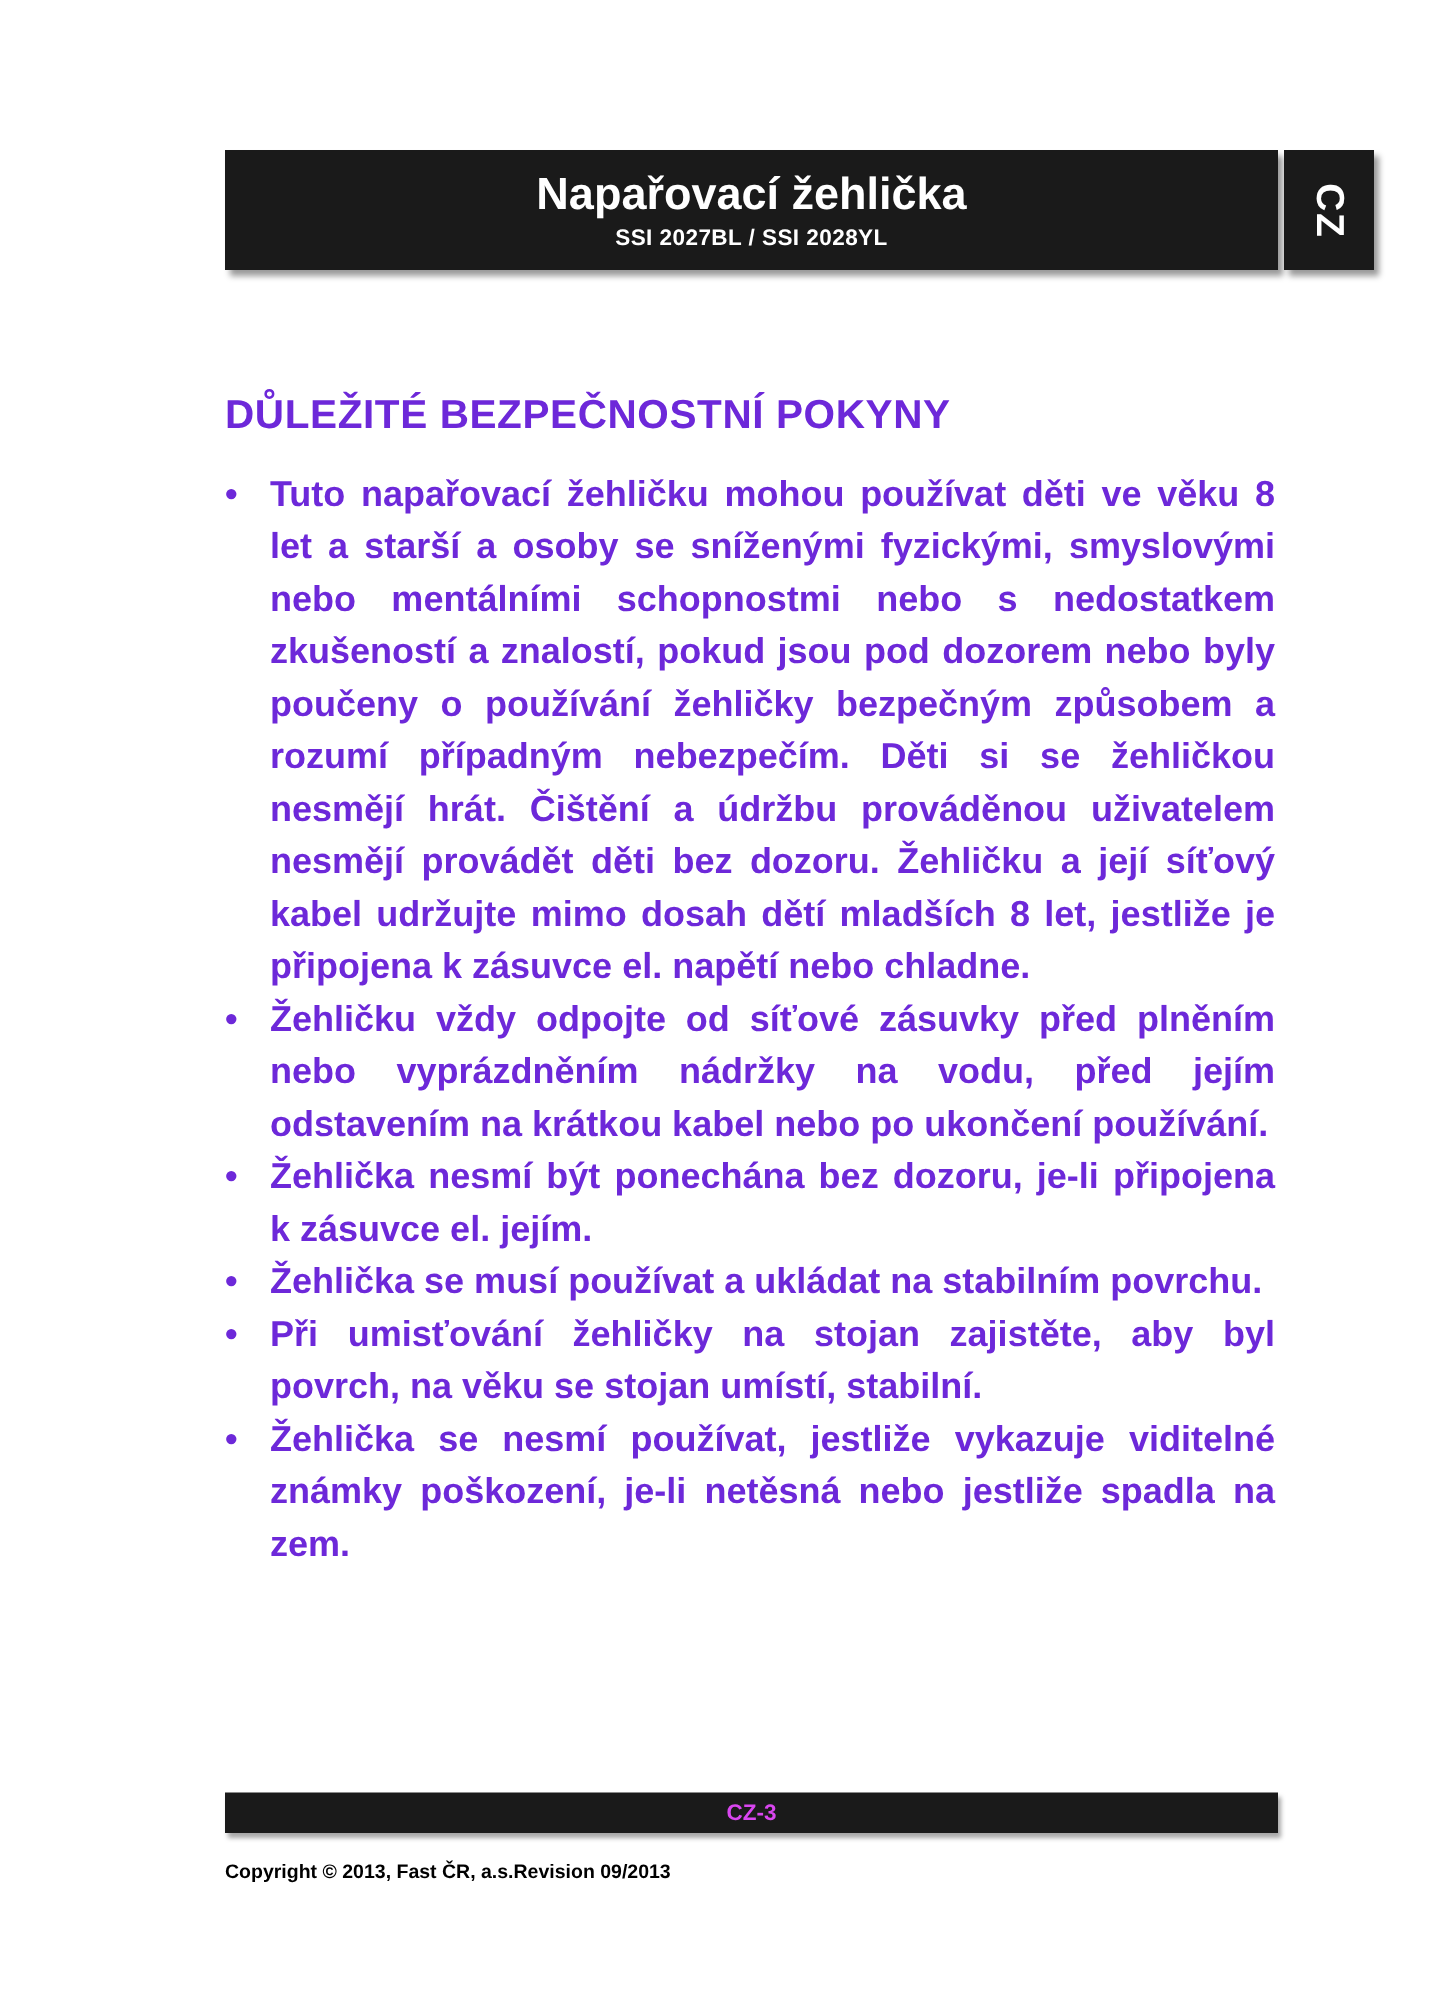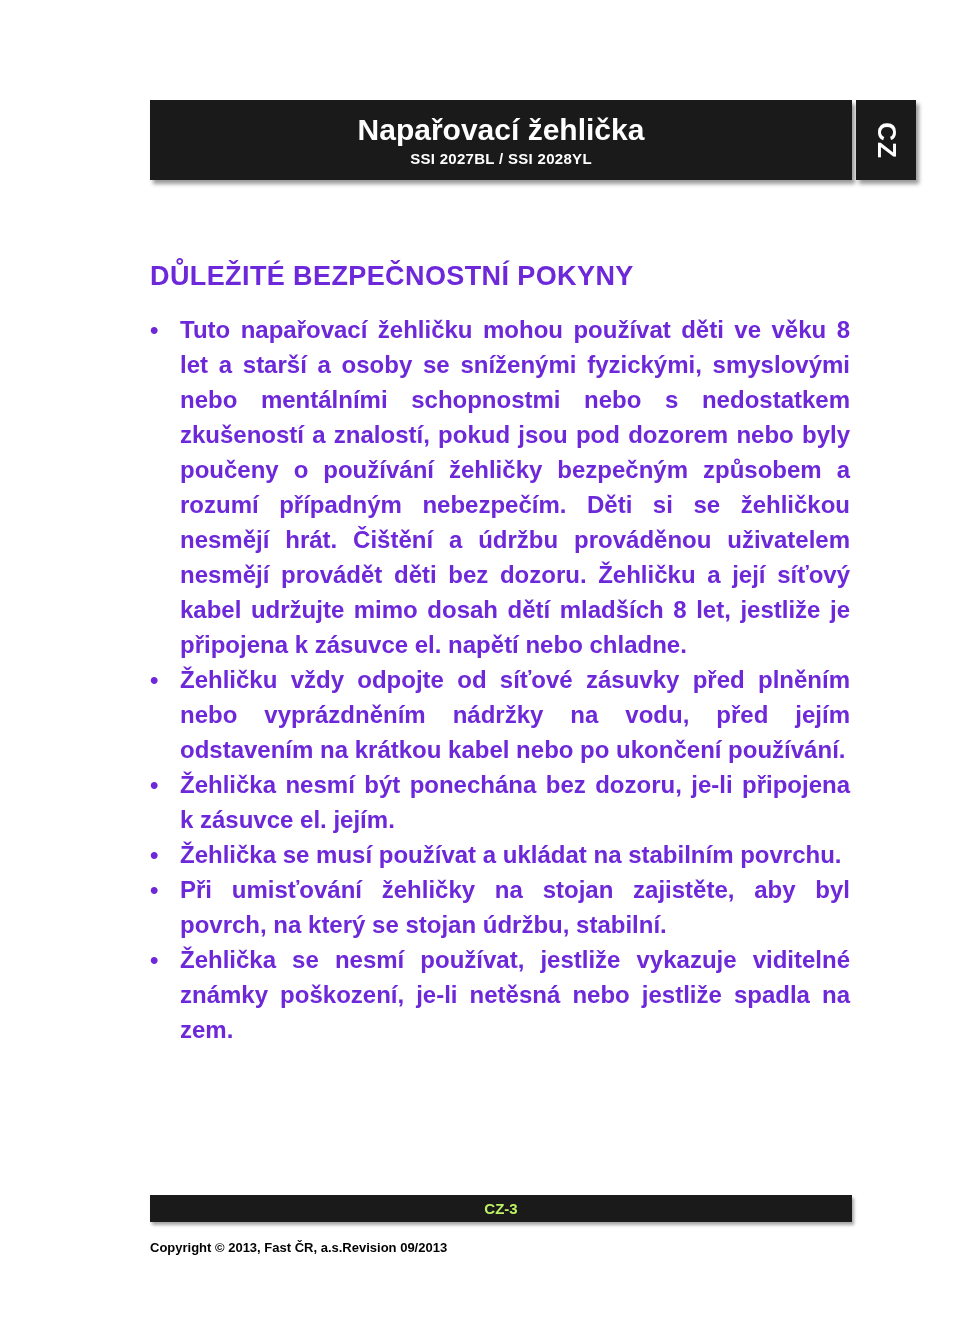--- a/index.html
+++ b/index.html
@@ -103,21 +103,21 @@
   }
 
   
   .footer-bar {
     position: absolute;
     left: 150px;
     top: 1195px;
     width: 702px;
     height: 27px;
     background: #1a1a1a;
-    color: #bef264;
+    color: #d946ef;
     display: flex;
     align-items: center;
     justify-content: center;
     font-size: 15px;
     font-weight: 700;
     box-shadow: 2px 3px 3px rgba(0,0,0,0.35);
   }
   .bottom-row {
     position: absolute;
     left: 150px;
@@ -159,21 +159,21 @@
       <li class="bullet-item">
         <span class="bullet-marker">•</span>
         <span class="bullet-text">Žehlička nesmí být ponechána bez dozoru, je-li připojena k zásuvce el. jejím.</span>
       </li>
       <li class="bullet-item">
         <span class="bullet-marker">•</span>
         <span class="bullet-text">Žehlička se musí používat a ukládat na stabilním povrchu.</span>
       </li>
       <li class="bullet-item">
         <span class="bullet-marker">•</span>
-        <span class="bullet-text">Při umisťování žehličky na stojan zajistěte, aby byl povrch, na který se stojan údržbu, stabilní.</span>
+        <span class="bullet-text">Při umisťování žehličky na stojan zajistěte, aby byl povrch, na věku se stojan umístí, stabilní.</span>
       </li>
       <li class="bullet-item">
         <span class="bullet-marker">•</span>
         <span class="bullet-text">Žehlička se nesmí používat, jestliže vykazuje viditelné známky poškození, je-li netěsná nebo jestliže spadla na zem.</span>
       </li>
     </ul>
   </div>
 
   <div class="footer-bar">
     <span>CZ-3</span>

